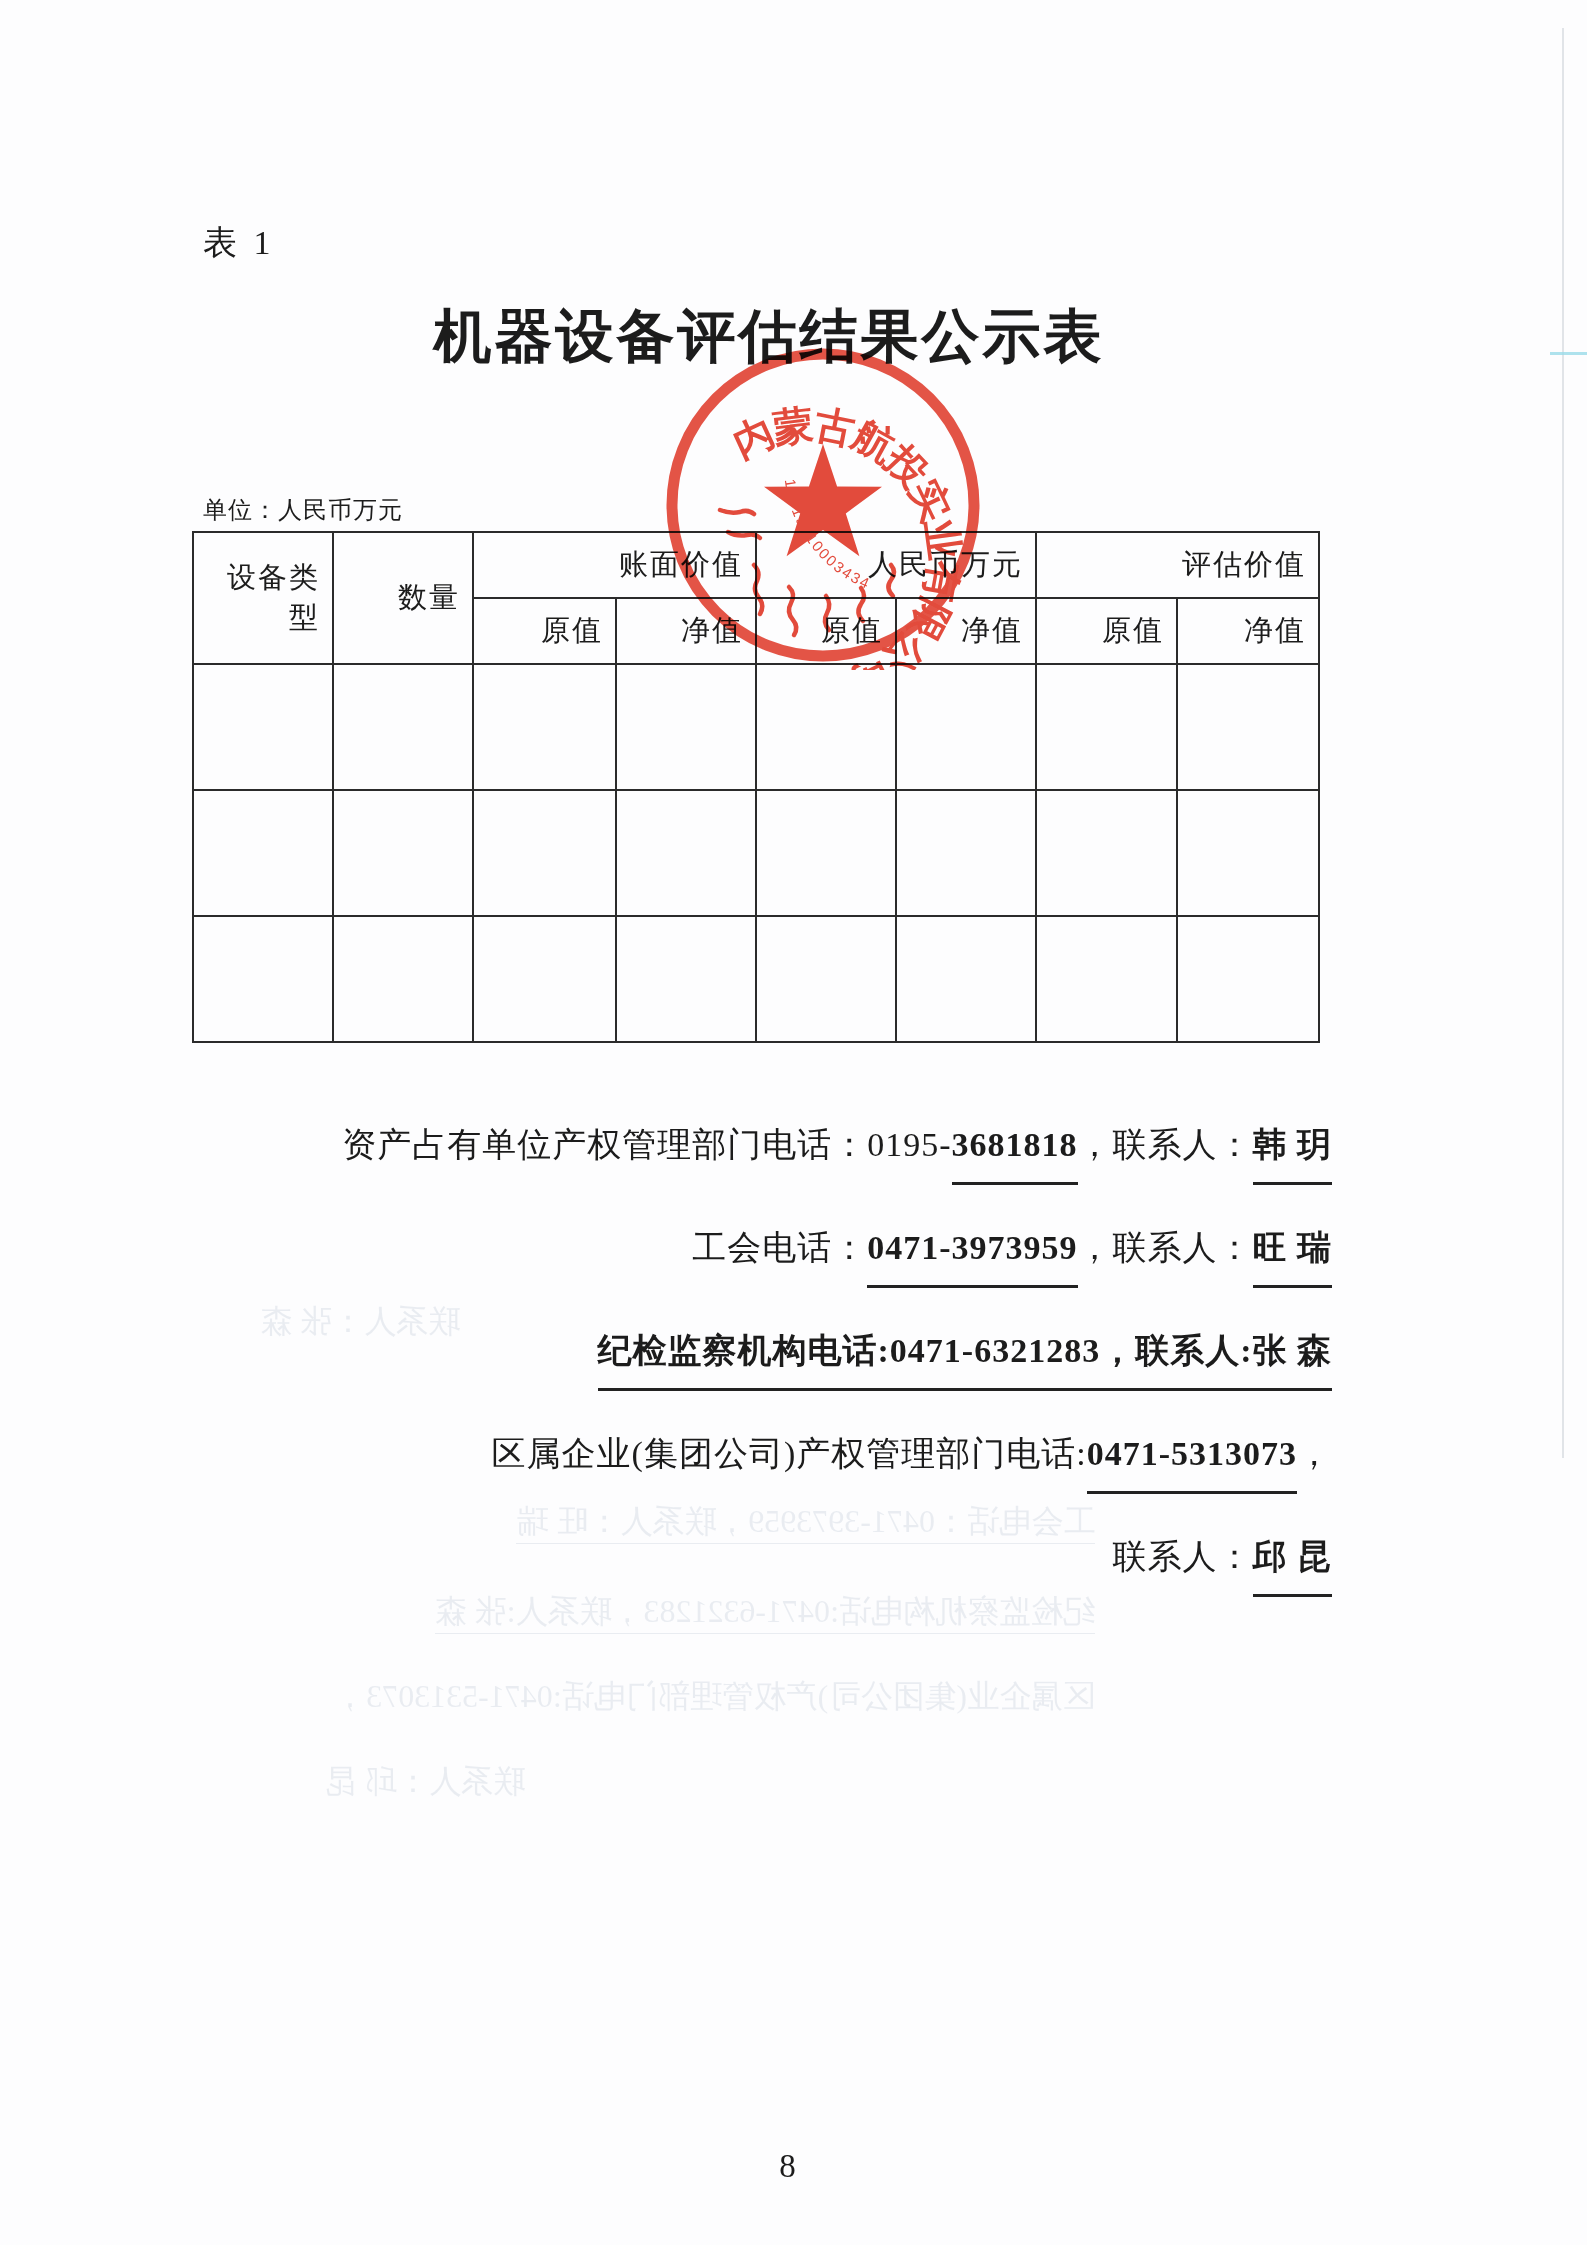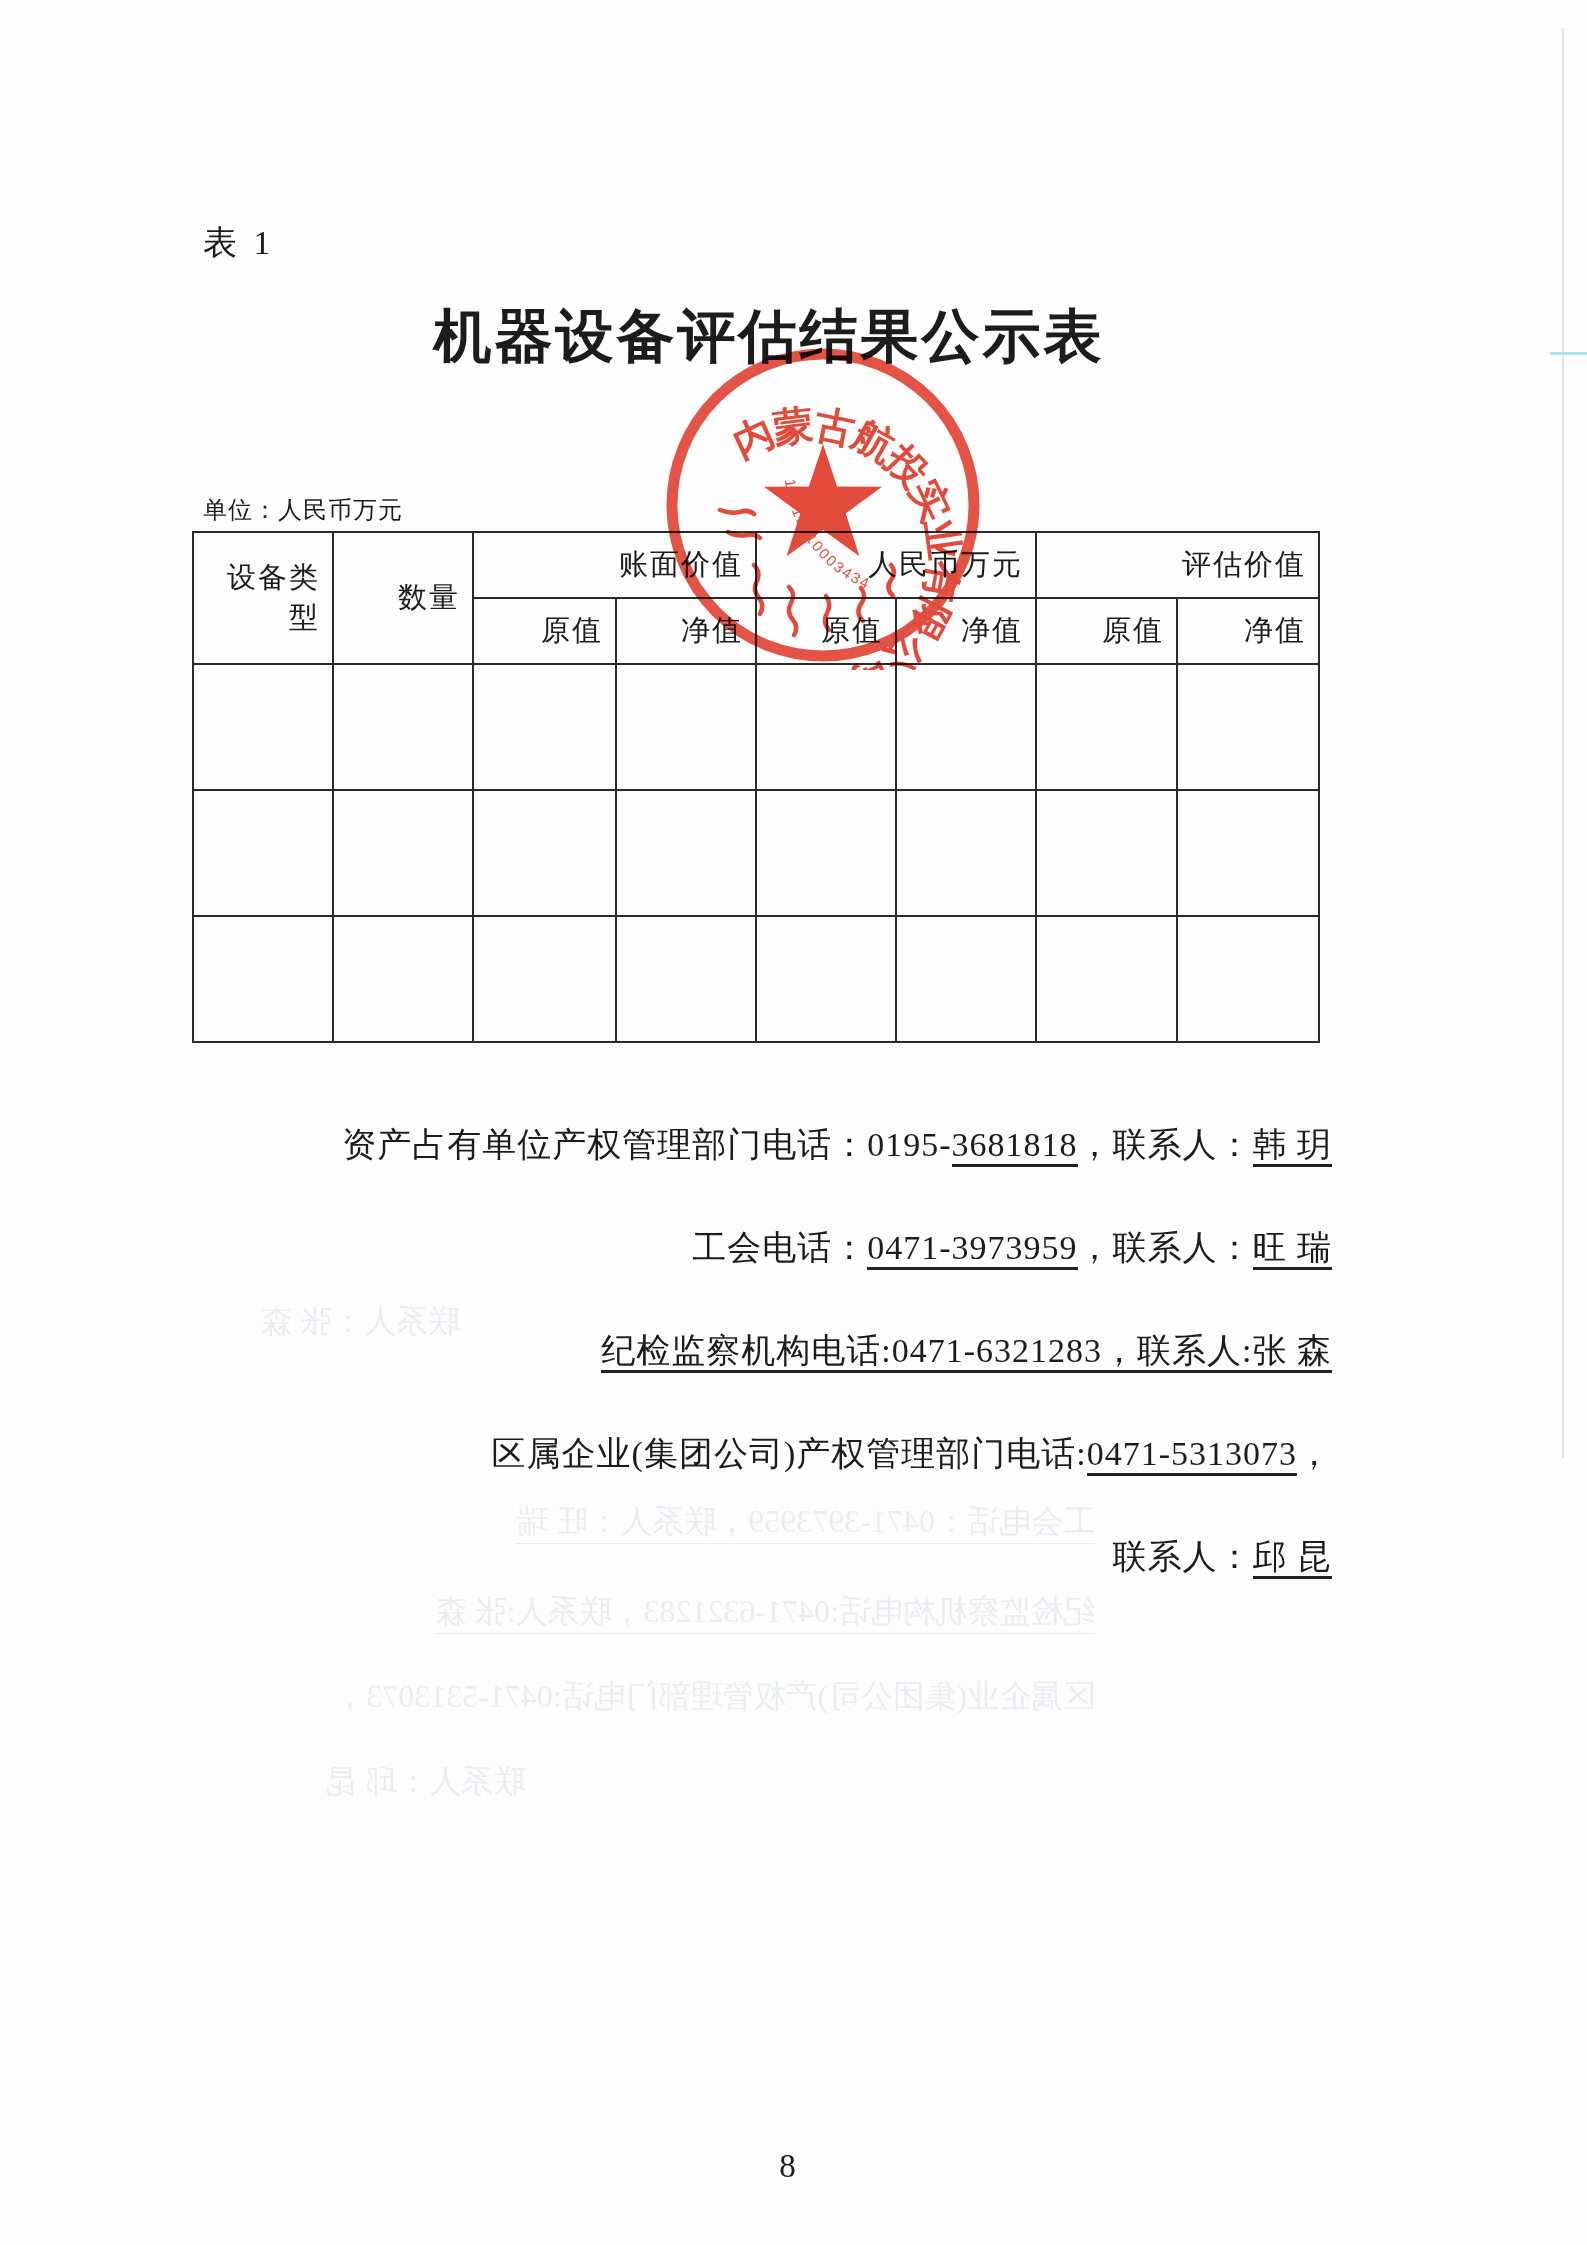--- a/index.html
+++ b/index.html
@@ -18,21 +18,21 @@
   .tbl-wrap{position:absolute;left:192px;top:531px;}
   table.tbl{border-collapse:collapse;table-layout:fixed;width:1126px;}
   .tbl th,.tbl td{border:2px solid #2b2b2b;font-weight:normal;font-size:29px;
     text-align:right;vertical-align:middle;padding:12px;letter-spacing:2px;}
   .tbl .r1{height:57px;}
   .tbl .r2{height:46px;}
   .tbl tbody tr{height:126px;}
   
   .contacts{position:absolute;left:200px;top:1122px;width:1132px;text-align:right;}
   .contact-line{margin-bottom:57px;font-size:34px;letter-spacing:1px;white-space:nowrap;}
-  .u{border-bottom:3px solid #222;padding-bottom:1px;}
+  .u{border-bottom:3px solid #222;padding-bottom:19px;font-weight:bold;}
   
   .ghost{position:absolute;color:#7d93ad;opacity:0.15;font-size:32px;white-space:nowrap;
     transform:scaleX(-1);transform-origin:center;overflow:hidden;}
   .ghost .gu{border-bottom:2px solid #7d93ad;padding-bottom:4px;}
   .ghost-1{left:160px;top:1300px;width:300px;}
   .ghost-2{left:225px;top:1500px;width:870px;}
   .ghost-3{left:225px;top:1590px;width:870px;}
   .ghost-4{left:225px;top:1675px;width:870px;}
   .ghost-5{left:225px;top:1760px;width:300px;}
   

